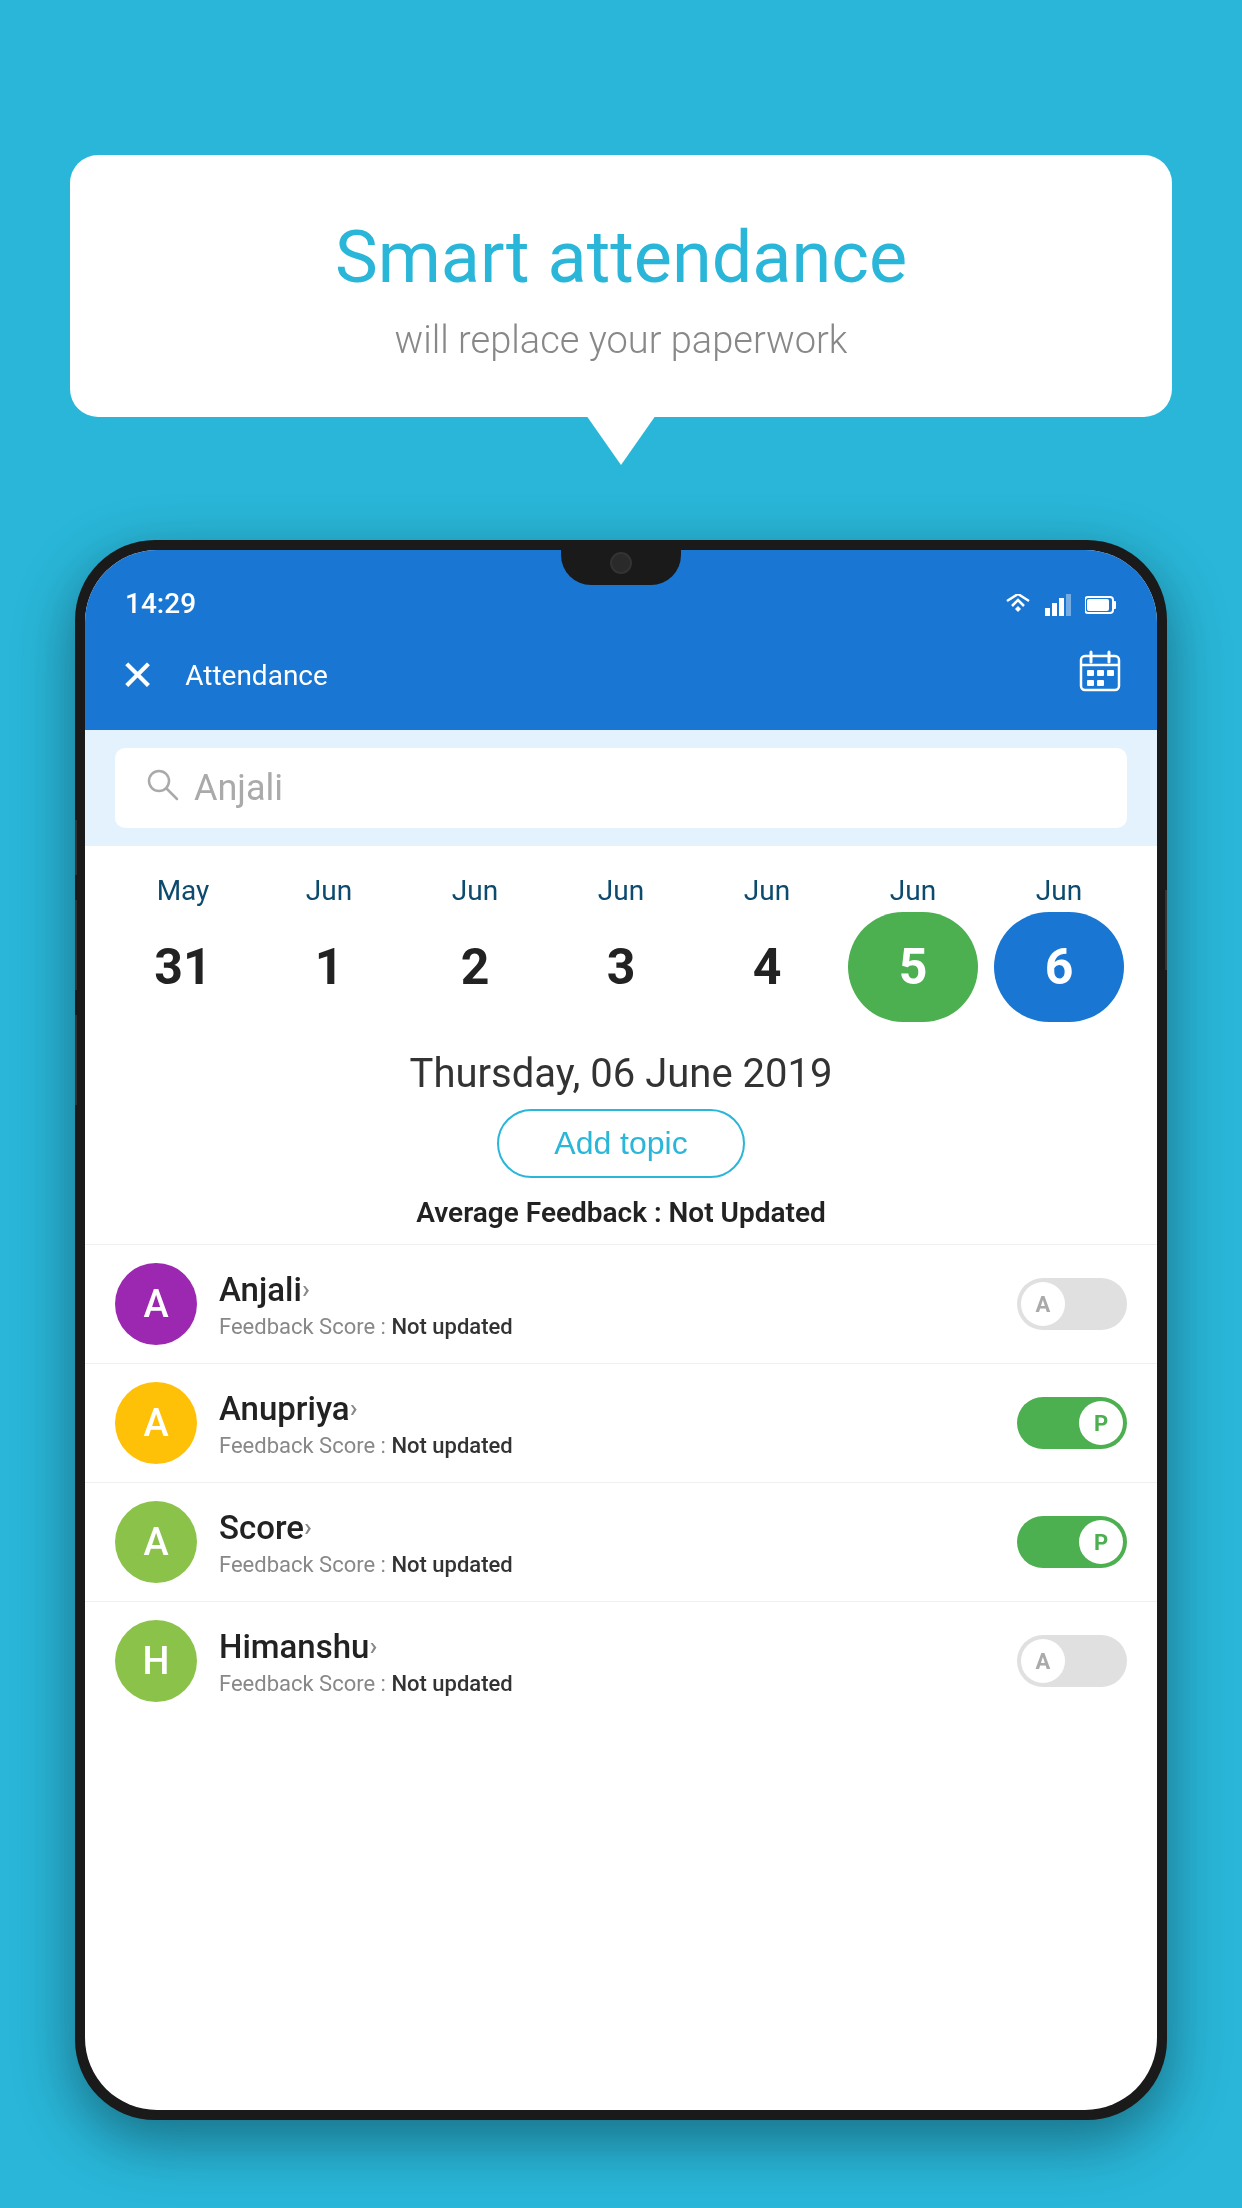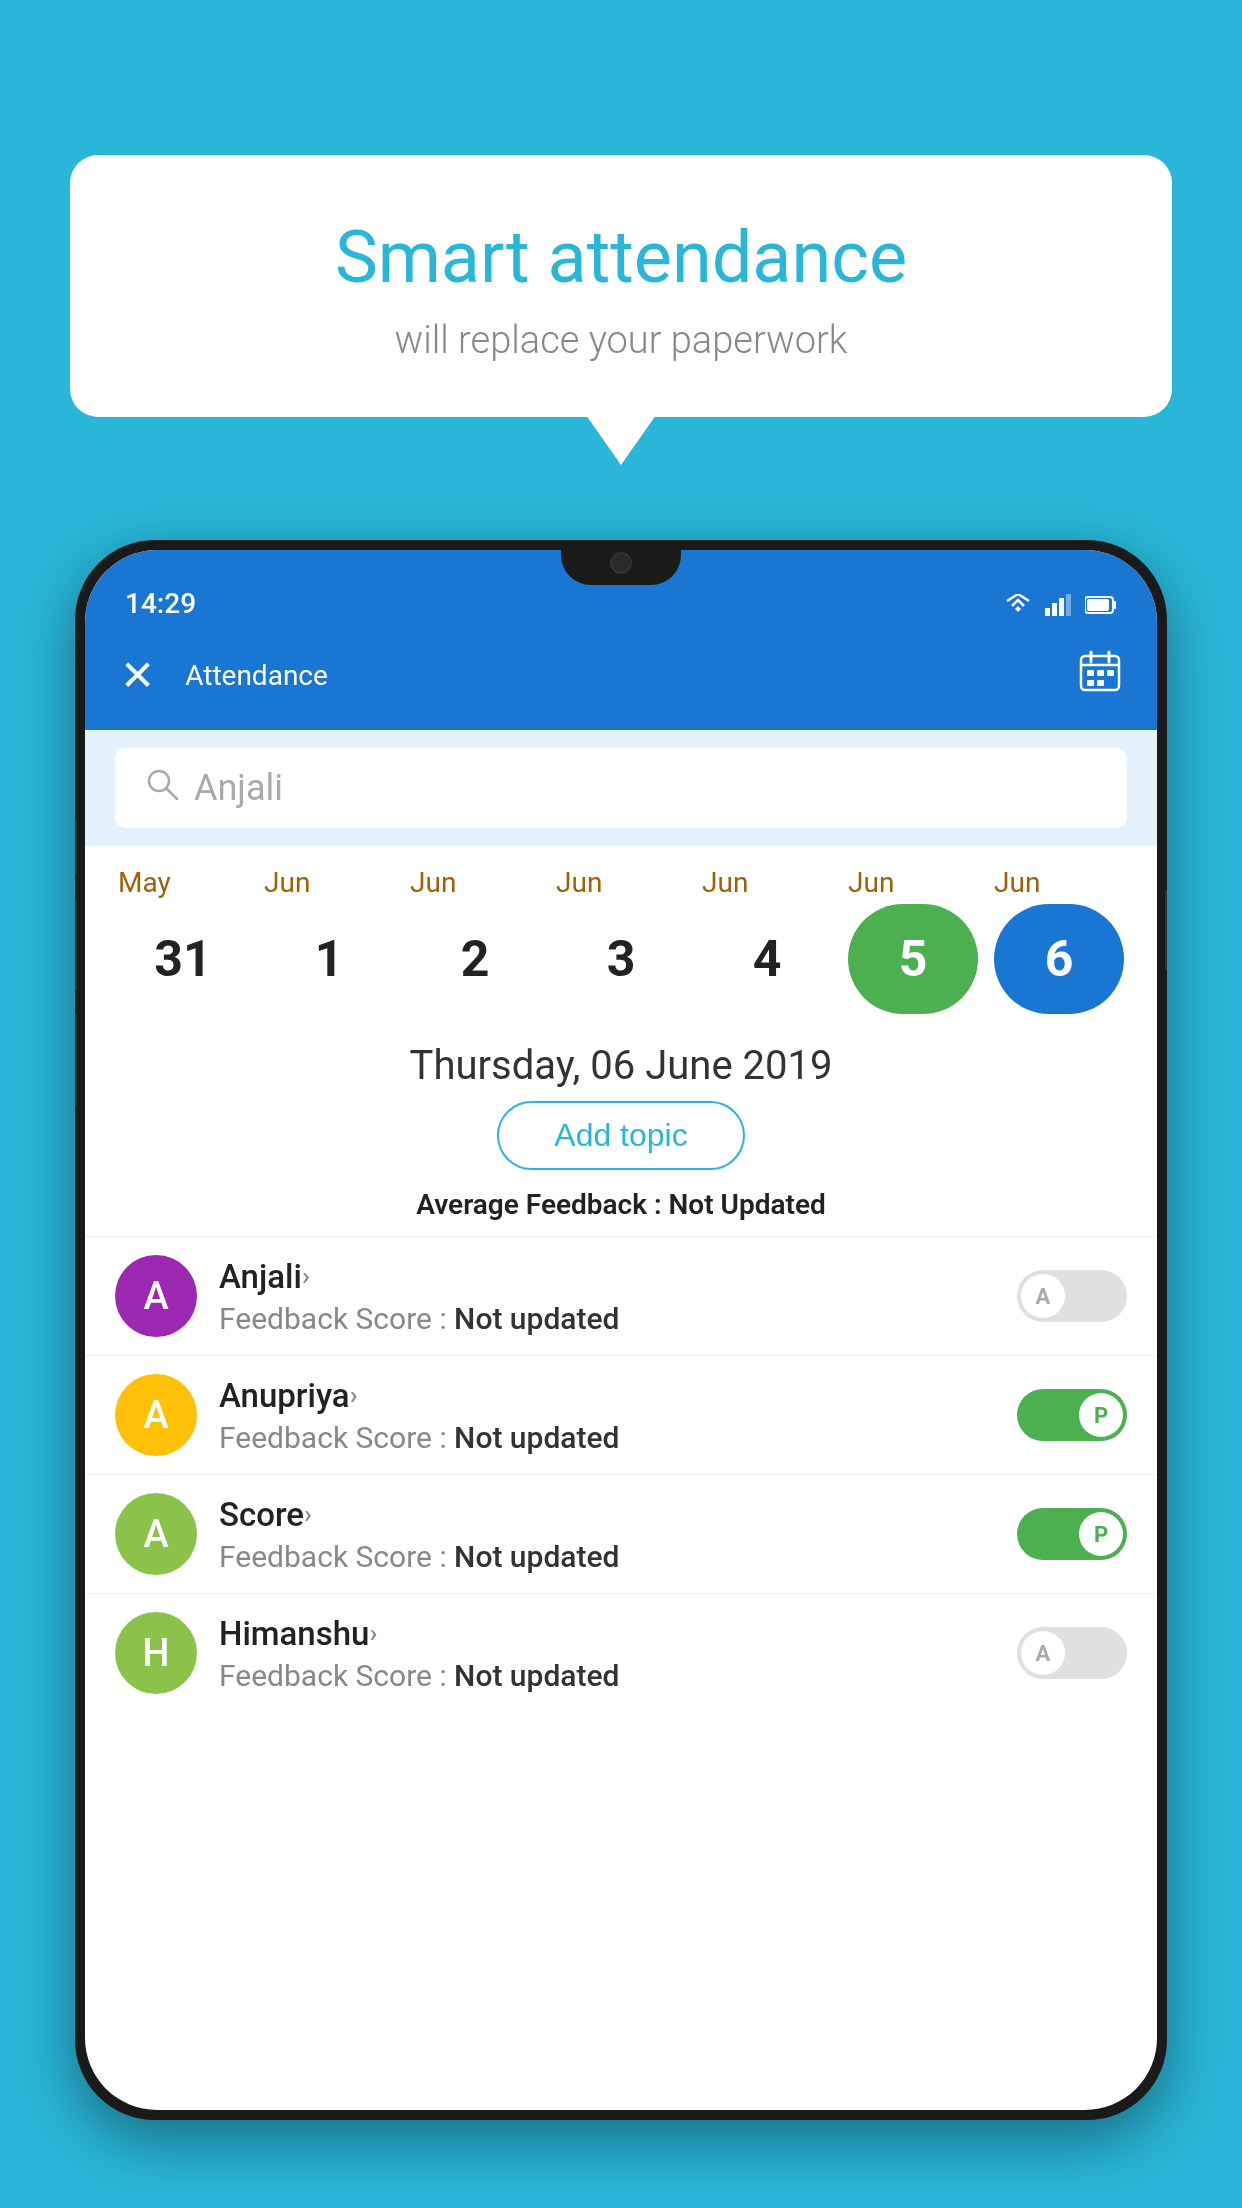--- a/index.html
+++ b/index.html
@@ -197,23 +197,25 @@
 
     .calendar-months {
       display: flex;
       justify-content: space-around;
       padding: 0 25px;
       margin-bottom: 5px;
     }
 
     .calendar-month {
       font-size: 28px;
-      color: #a16207;
+      color: #0c4a6e;
       font-weight: 400;
       width: 130px;
+      text-align: center;
+      margin-top: 8px;
     }
 
     .calendar-dates {
       display: flex;
       justify-content: space-around;
       padding: 0 25px;
       align-items: center;
     }
 
     .calendar-date {
@@ -317,21 +319,21 @@
       gap: 0;
       margin-bottom: 5px;
     }
 
     .chevron {
       color: #888;
       font-size: 26px;
     }
 
     .student-feedback {
-      font-size: 30px;
+      font-size: 22px;
       color: #888;
     }
 
     .student-feedback span {
       color: #333;
       font-weight: 500;
     }
 
     
     .toggle-container {

